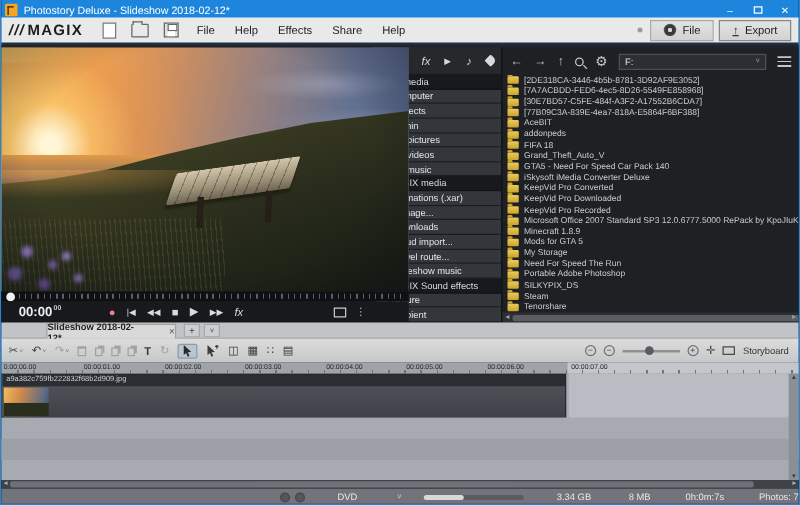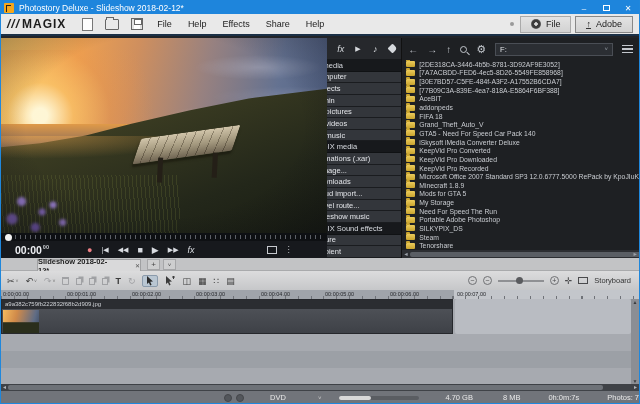--- a/index.html
+++ b/index.html
@@ -162,21 +162,21 @@
     <span class="menuitem">Effects</span>
     <span class="menuitem">Share</span>
     <span class="menuitem">Help</span>
     <span class="upd-dot"></span>
     <span class="topbtn">
         <span class="disc-ic"></span>
         <span>File</span>
       </span>
     <span class="topbtn" style="margin-right:6px;border-color:#888;">
         <span class="export-ic">↑</span>
-        <span>Adobe</span>
+        <span>Export</span>
       </span>
   </div>
 
   <div class="main">
 
     <div class="pvcol">
       <div class="pvimg">
         <div class="sun"></div>
         <div class="clouds"></div>
         <div class="sea"></div>
@@ -509,19 +509,19 @@
   </div>
 
   <div class="statusbar">
     <span class="scirc"></span>
     <span class="scirc"></span>
     <span class="sb-dvd">DVD</span>
     <span class="sb-car">˅</span>
     <span class="sb-bar">
         <span class="fill"></span>
       </span>
-    <span class="sb-t1">4.70 GB</span>
+    <span class="sb-t1">3.34 GB</span>
     <span class="sb-t2">8 MB</span>
     <span class="sb-t3">0h:0m:7s</span>
     <span class="sb-t4">Photos: 7</span>
   </div>
 
 </div>
 
 </body></html>

